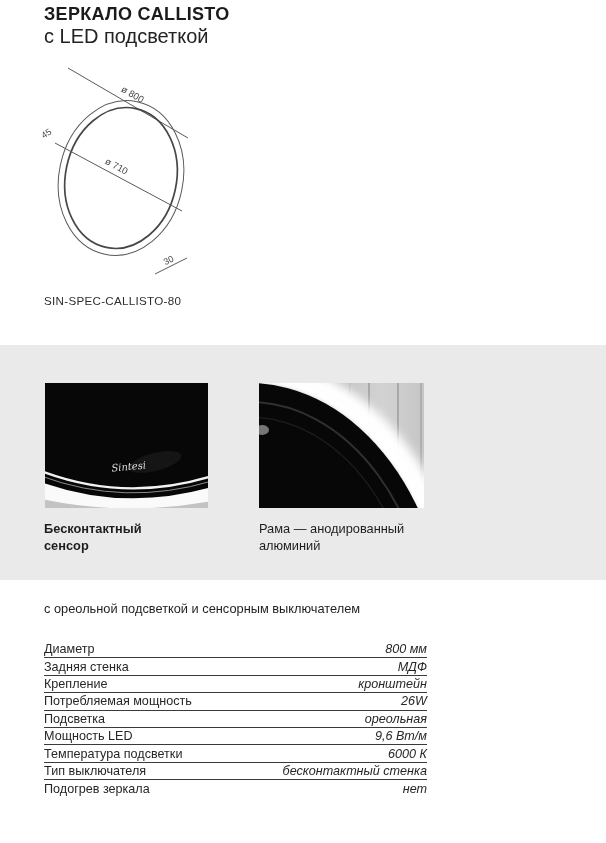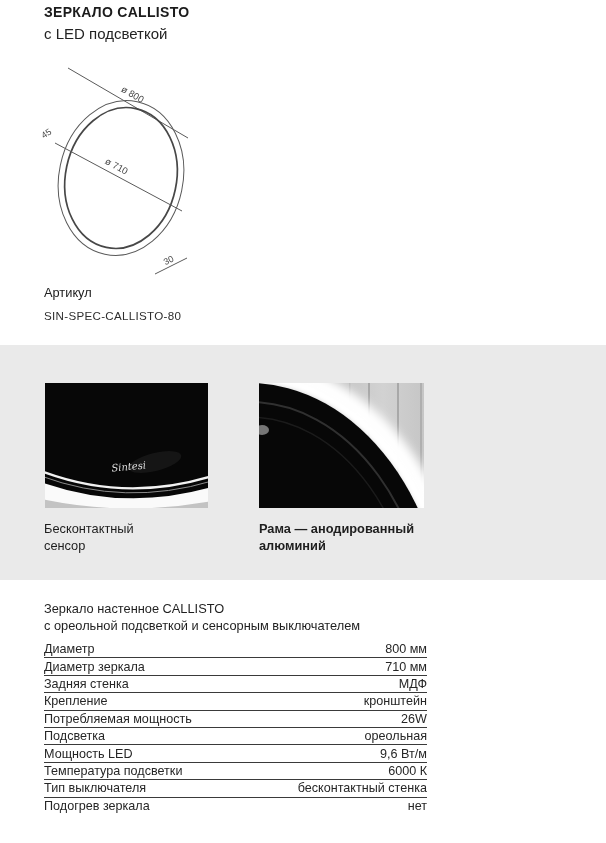--- a/index.html
+++ b/index.html
@@ -4,54 +4,54 @@
 <style>
   html,body{margin:0;padding:0;background:#fff;}
   .page{
     position:relative;width:606px;height:843px;margin:0 auto;
     background:#ffffff;overflow:hidden;
     font-family:"Liberation Sans",sans-serif;color:#2b2b2b;
   }
   .abs{position:absolute;}
 
   
-  .title{left:44px;top:4px;font-size:14px;font-weight:700;letter-spacing:.3px;color:#1b1b1b;}
-  .subtitle{left:44px;top:25px;font-size:15px;font-weight:400;color:#232323;}
+  .title{left:44px;top:4px;font-size:18px;font-weight:700;letter-spacing:.3px;color:#1b1b1b;}
+  .subtitle{left:44px;top:25px;font-size:20px;font-weight:400;color:#232323;}
 
   
   .drawing{left:35px;top:57px;width:200px;height:230px;}
   .drawing text{font-family:"Liberation Sans",sans-serif;fill:#474747;}
 
   
   .sku{left:44px;top:285px;}
   .sku-label{font-size:12.8px;color:#202020;}
   .sku-value{font-size:11.6px;letter-spacing:.3px;color:#2e2e2e;margin-top:9px;}
 
   
   .band{left:0;top:345px;width:606px;height:235px;background:#eaeaea;}
   .photo1{left:45px;top:383px;width:163px;height:125px;}
   .photo2{left:259px;top:383px;width:165px;height:125px;}
   .caption{font-size:12.8px;line-height:16.5px;color:#1e1e1e;}
-  .cap1{left:44px;top:521px;}
-  .cap2{left:259px;top:521px;font-weight:bold;}
+  .cap1{left:44px;top:521px;font-weight:bold;}
+  .cap2{left:259px;top:521px;}
 
   
   .desc{left:44px;top:601px;font-size:12.8px;line-height:16.5px;color:#1f1f1f;}
 
   
   .spec-table{left:44px;top:641px;width:383px;}
   .spec-row{
     display:flex;align-items:center;justify-content:space-between;
     height:17.4px;box-sizing:border-box;
     border-bottom:1px solid #3a3a3a;
     font-size:12.6px;color:#262626;
   }
   .spec-row:last-child{border-bottom:none;}
   .spec-label{white-space:nowrap;}
-  .spec-value{white-space:nowrap;text-align:left;}
+  .spec-value{white-space:nowrap;text-align:left;font-style:italic;}
 </style>
 </head>
 <body>
 
 <div class="page">
 
   <div class="abs title">ЗЕРКАЛО CALLISTO</div>
   <div class="abs subtitle">с LED подсветкой</div>
 
   <svg class="abs drawing" viewBox="0 0 200 230" xmlns="http://www.w3.org/2000/svg">
@@ -64,21 +64,20 @@
 
     <line x1="20" y1="86" x2="147" y2="154" stroke="#5a5a5a" stroke-width="1"></line>
     <text transform="translate(80,112) rotate(28)" text-anchor="middle" font-size="9.5">ø 710</text>
 
     <text transform="translate(13,79) rotate(-33)" text-anchor="middle" font-size="9">45</text>
     <line x1="120" y1="217" x2="152" y2="201" stroke="#5a5a5a" stroke-width="1"></line>
     <text transform="translate(135,206) rotate(-27)" text-anchor="middle" font-size="9">30</text>
   </svg>
 
   <div class="abs sku">
-    <div class="sku-label">Артикул</div>
     <div class="sku-value">SIN-SPEC-CALLISTO-80</div>
   </div>
 
   <div class="abs band"></div>
 
   <svg class="abs photo1" viewBox="0 0 163 125" xmlns="http://www.w3.org/2000/svg">
     <rect width="163" height="125" fill="#070707"></rect>
     <ellipse cx="110" cy="79" rx="27" ry="9" fill="#151515" transform="rotate(-14 110 79)"></ellipse>
     <path d="M-4,88 Q80,120 167,93" stroke="#f2f2f2" stroke-width="2.4" fill="none"></path>
     <path d="M-4,93 Q80,124 167,98" stroke="#8a8a8a" stroke-width="1" fill="none"></path>
@@ -118,32 +117,27 @@
   <div class="abs caption cap1">
     <div>Бесконтактный</div>
     <div>сенсор</div>
   </div>
   <div class="abs caption cap2">
     <div>Рама — анодированный</div>
     <div>алюминий</div>
   </div>
 
   <div class="abs desc">
-    <div>Зеркало настенное CALLISTO</div>
     <div>с ореольной подсветкой и сенсорным выключателем</div>
   </div>
 
   <div class="abs spec-table">
       <div class="spec-row">
         <span class="spec-label">Диаметр</span>
         <span class="spec-value">800 мм</span>
-      </div>
-      <div class="spec-row">
-        <span class="spec-label">Диаметр зеркала</span>
-        <span class="spec-value">710 мм</span>
       </div>
       <div class="spec-row">
         <span class="spec-label">Задняя стенка</span>
         <span class="spec-value">МДФ</span>
       </div>
       <div class="spec-row">
         <span class="spec-label">Крепление</span>
         <span class="spec-value">кронштейн</span>
       </div>
       <div class="spec-row">

